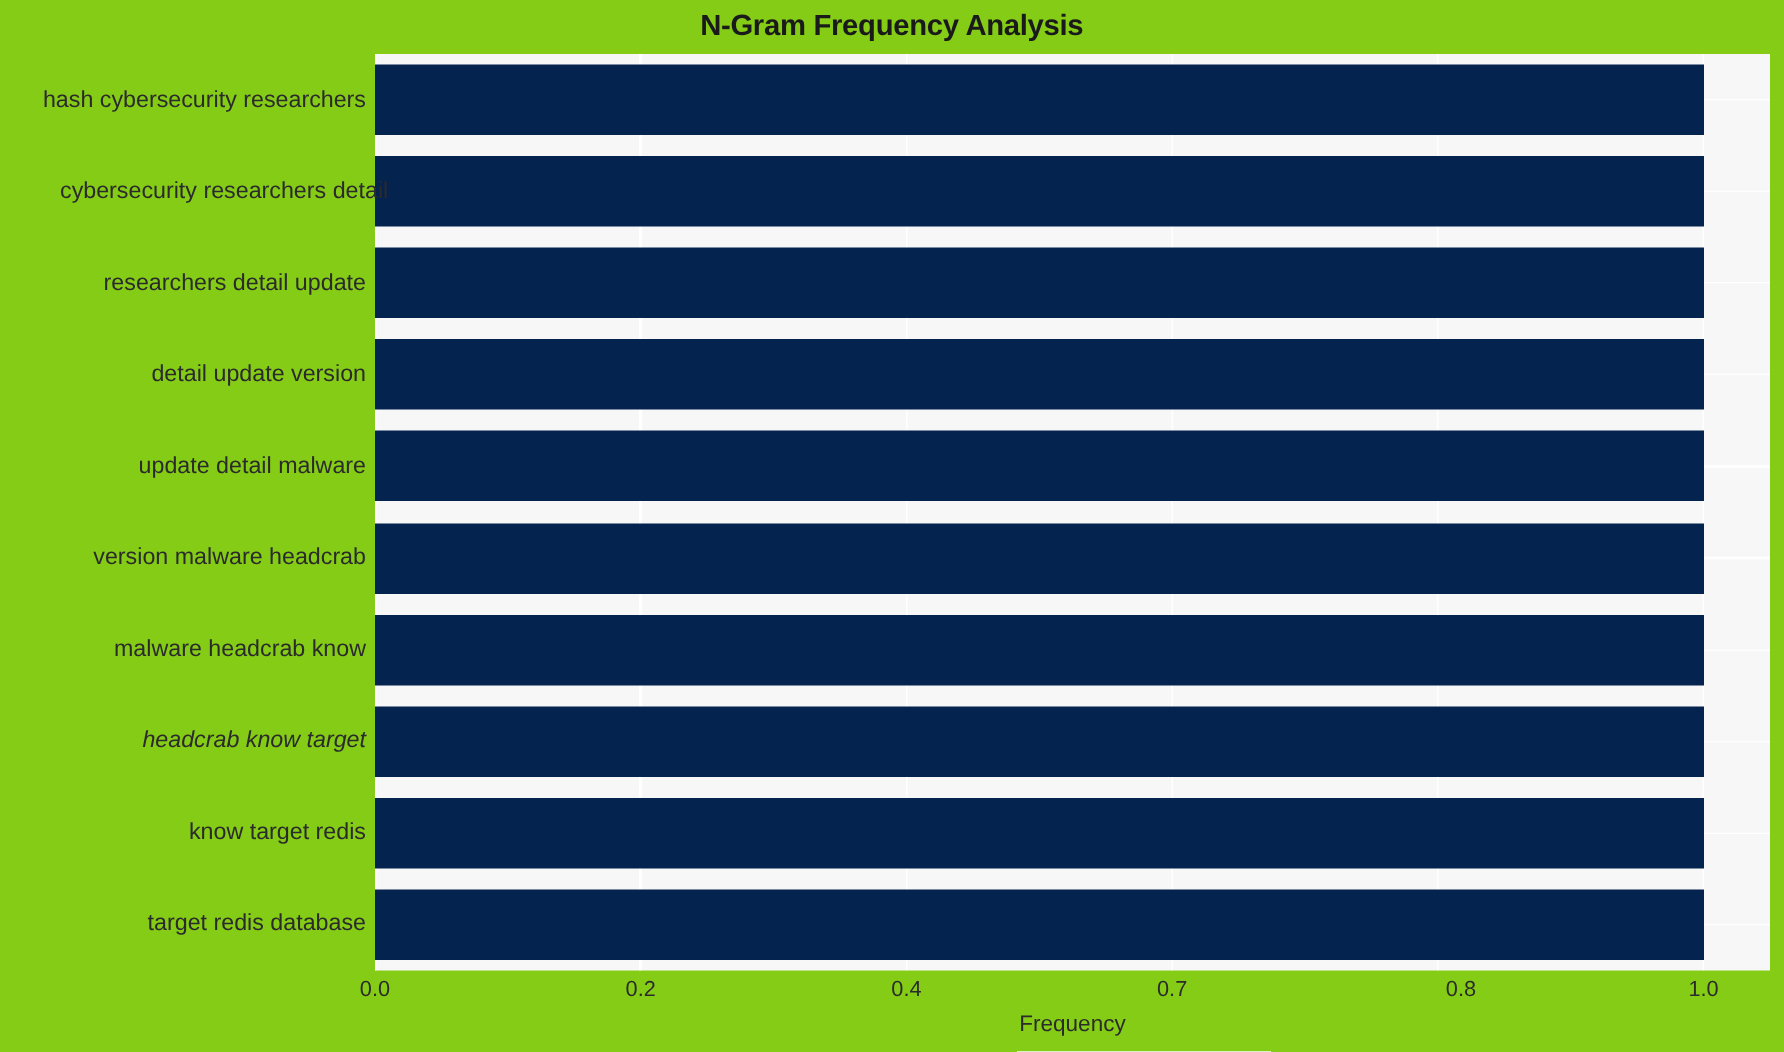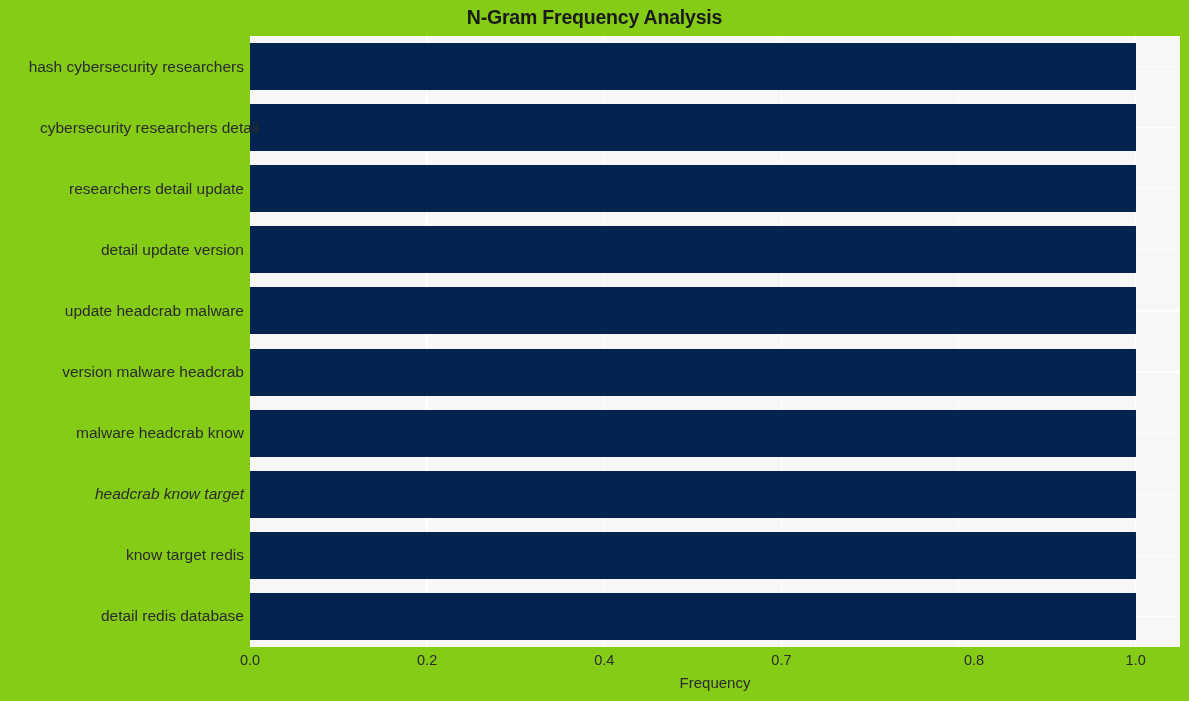--- a/index.html
+++ b/index.html
@@ -139,26 +139,26 @@
       <div class="bar" title="headcrab know target: 1" style="top: 434.75px; width: 885.714px; background: rgb(4, 35, 79);"></div>
       <div class="bar" title="know target redis: 1" style="top: 495.85px; width: 885.714px; background: rgb(4, 35, 79);"></div>
       <div class="bar" title="target redis database: 1" style="top: 556.95px; width: 885.714px; background: rgb(4, 35, 79);"></div>
     </div>
 
   <div id="ytick-layer">
       <div class="ytick-label" style="top: 21.55px;">hash cybersecurity researchers</div>
       <div class="ytick-label" style="top: 82.65px; padding-left: 40px;">cybersecurity researchers detail</div>
       <div class="ytick-label" style="top: 204.85px;">detail update version</div>
       <div class="ytick-label" style="top: 143.75px;">researchers detail update</div>
-      <div class="ytick-label" style="top: 265.95px;">update headcrab malware</div>
+      <div class="ytick-label" style="top: 265.95px;">update detail malware</div>
       <div class="ytick-label" style="top: 327.05px;">version malware headcrab</div>
       <div class="ytick-label" style="top: 388.15px;">malware headcrab know</div>
       <div class="ytick-label" style="top: 449.25px; font-style: italic;">headcrab know target</div>
       <div class="ytick-label" style="top: 510.35px;">know target redis</div>
-      <div class="ytick-label" style="top: 571.45px;">detail redis database</div>
+      <div class="ytick-label" style="top: 571.45px;">target redis database</div>
     </div>
 
   <div id="xtick-layer">
       <div class="xtick-label" style="left: 250px;">0.0</div>
       <div class="xtick-label" style="left: 427.143px;">0.2</div>
       <div class="xtick-label" style="left: 604.286px;">0.4</div>
       <div class="xtick-label" style="left: 781.429px;">0.7</div>
       <div class="xtick-label" style="left: 974px;">0.8</div>
       <div class="xtick-label" style="left: 1135.71px;">1.0</div>
     </div>

